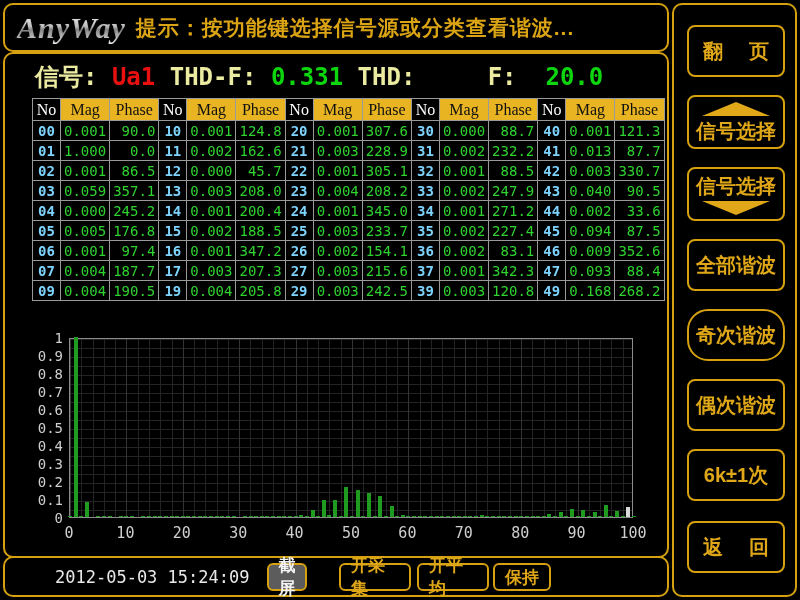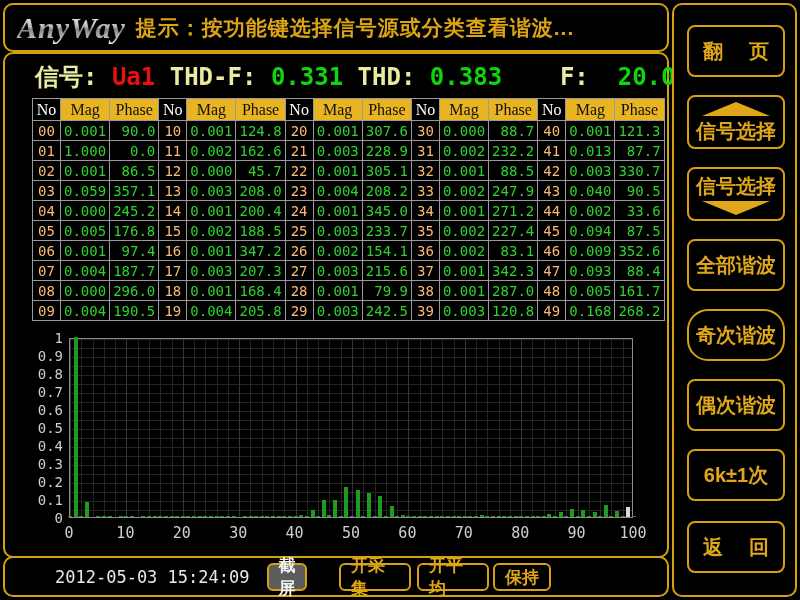--- a/index.html
+++ b/index.html
@@ -25,21 +25,21 @@
   .grn  { color:#0ed60e; }
 
   
   #harm-table { position:absolute; left:27px; top:44px; border-collapse:collapse;
     font-family:"DejaVu Sans Mono", monospace; font-size:14px; }
   #harm-table td, #harm-table th { border:1px solid #9a9a9a; height:20px; padding:0 3px; }
   #harm-table th { font-family:"Liberation Serif", serif; font-weight:normal; font-size:16px; height:22px; }
   .th-no   { background:#000; color:#fff; width:28px; }
   .th-mag  { background:#e9b421; color:#111; width:47px; }
   .th-ph   { background:#e9b421; color:#111; width:49px; }
-  .td-no   { color:#fdba74; text-align:center; }
+  .td-no   { color:#7dd3fc; text-align:center;font-weight:bold; }
   .td-mag  { color:#2fd32f; text-align:left; }
   .td-ph   { color:#2fd32f; text-align:right; }
 
   
   #chart { position:absolute; left:0; top:278px; width:662px; height:222px; }
   #plot { position:absolute; left:64px; top:6px; width:564px; height:180px;
     border:1px solid #8c8c8c; background:#000;
     background-image:
       repeating-linear-gradient(to right, #343434 0 1px, transparent 1px 56.4px),
       repeating-linear-gradient(to right, #242424 0 1px, transparent 1px 11.28px),
@@ -74,21 +74,21 @@
 </style>
 </head>
 <body>
 
 <div id="title-bar" class="box">
   <span class="logo">AnyWay</span>
   <span class="title-text">提示：按功能键选择信号源或分类查看谐波...</span>
 </div>
 
 <div id="main-box" class="box">
-  <div class="signal-row"><span class="lbl">信号:</span><span> </span><span class="red">Ua1</span><span> </span><span class="lbl">THD-F:</span><span> </span><span class="grn">0.331</span><span> </span><span class="lbl">THD:</span><span> </span><span class="grn">0.383</span><span>    </span><span class="lbl">F:</span><span>  </span><span class="grn">20.0</span>
+  <div class="signal-row"><span class="lbl">信号:</span><span> </span><span class="red">Ua1</span><span> </span><span class="lbl">THD-F:</span><span> </span><span class="grn">0.331</span><span> </span><span class="lbl">THD:</span><span> </span><span>    </span><span class="lbl">F:</span><span>  </span><span class="grn">20.0</span>
   </div>
 
   <table id="harm-table">
     <thead>
         <tr id="ht-head">
           <th class="th-no">No</th>
           <th class="th-mag">Mag</th>
           <th class="th-ph">Phase</th>
           <th class="th-no">No</th>
           <th class="th-mag">Mag</th>
@@ -233,37 +233,20 @@
           <td class="td-ph">207.3</td>
           <td class="td-no">27</td>
           <td class="td-mag">0.003</td>
           <td class="td-ph">215.6</td>
           <td class="td-no">37</td>
           <td class="td-mag">0.001</td>
           <td class="td-ph">342.3</td>
           <td class="td-no">47</td>
           <td class="td-mag">0.093</td>
           <td class="td-ph">88.4</td>
-        </tr>
-        <tr>
-          <td class="td-no">08</td>
-          <td class="td-mag">0.000</td>
-          <td class="td-ph">296.0</td>
-          <td class="td-no">18</td>
-          <td class="td-mag">0.001</td>
-          <td class="td-ph">168.4</td>
-          <td class="td-no">28</td>
-          <td class="td-mag">0.001</td>
-          <td class="td-ph">79.9</td>
-          <td class="td-no">38</td>
-          <td class="td-mag">0.001</td>
-          <td class="td-ph">287.0</td>
-          <td class="td-no">48</td>
-          <td class="td-mag">0.005</td>
-          <td class="td-ph">161.7</td>
         </tr>
         <tr>
           <td class="td-no">09</td>
           <td class="td-mag">0.004</td>
           <td class="td-ph">190.5</td>
           <td class="td-no">19</td>
           <td class="td-mag">0.004</td>
           <td class="td-ph">205.8</td>
           <td class="td-no">29</td>
           <td class="td-mag">0.003</td>

